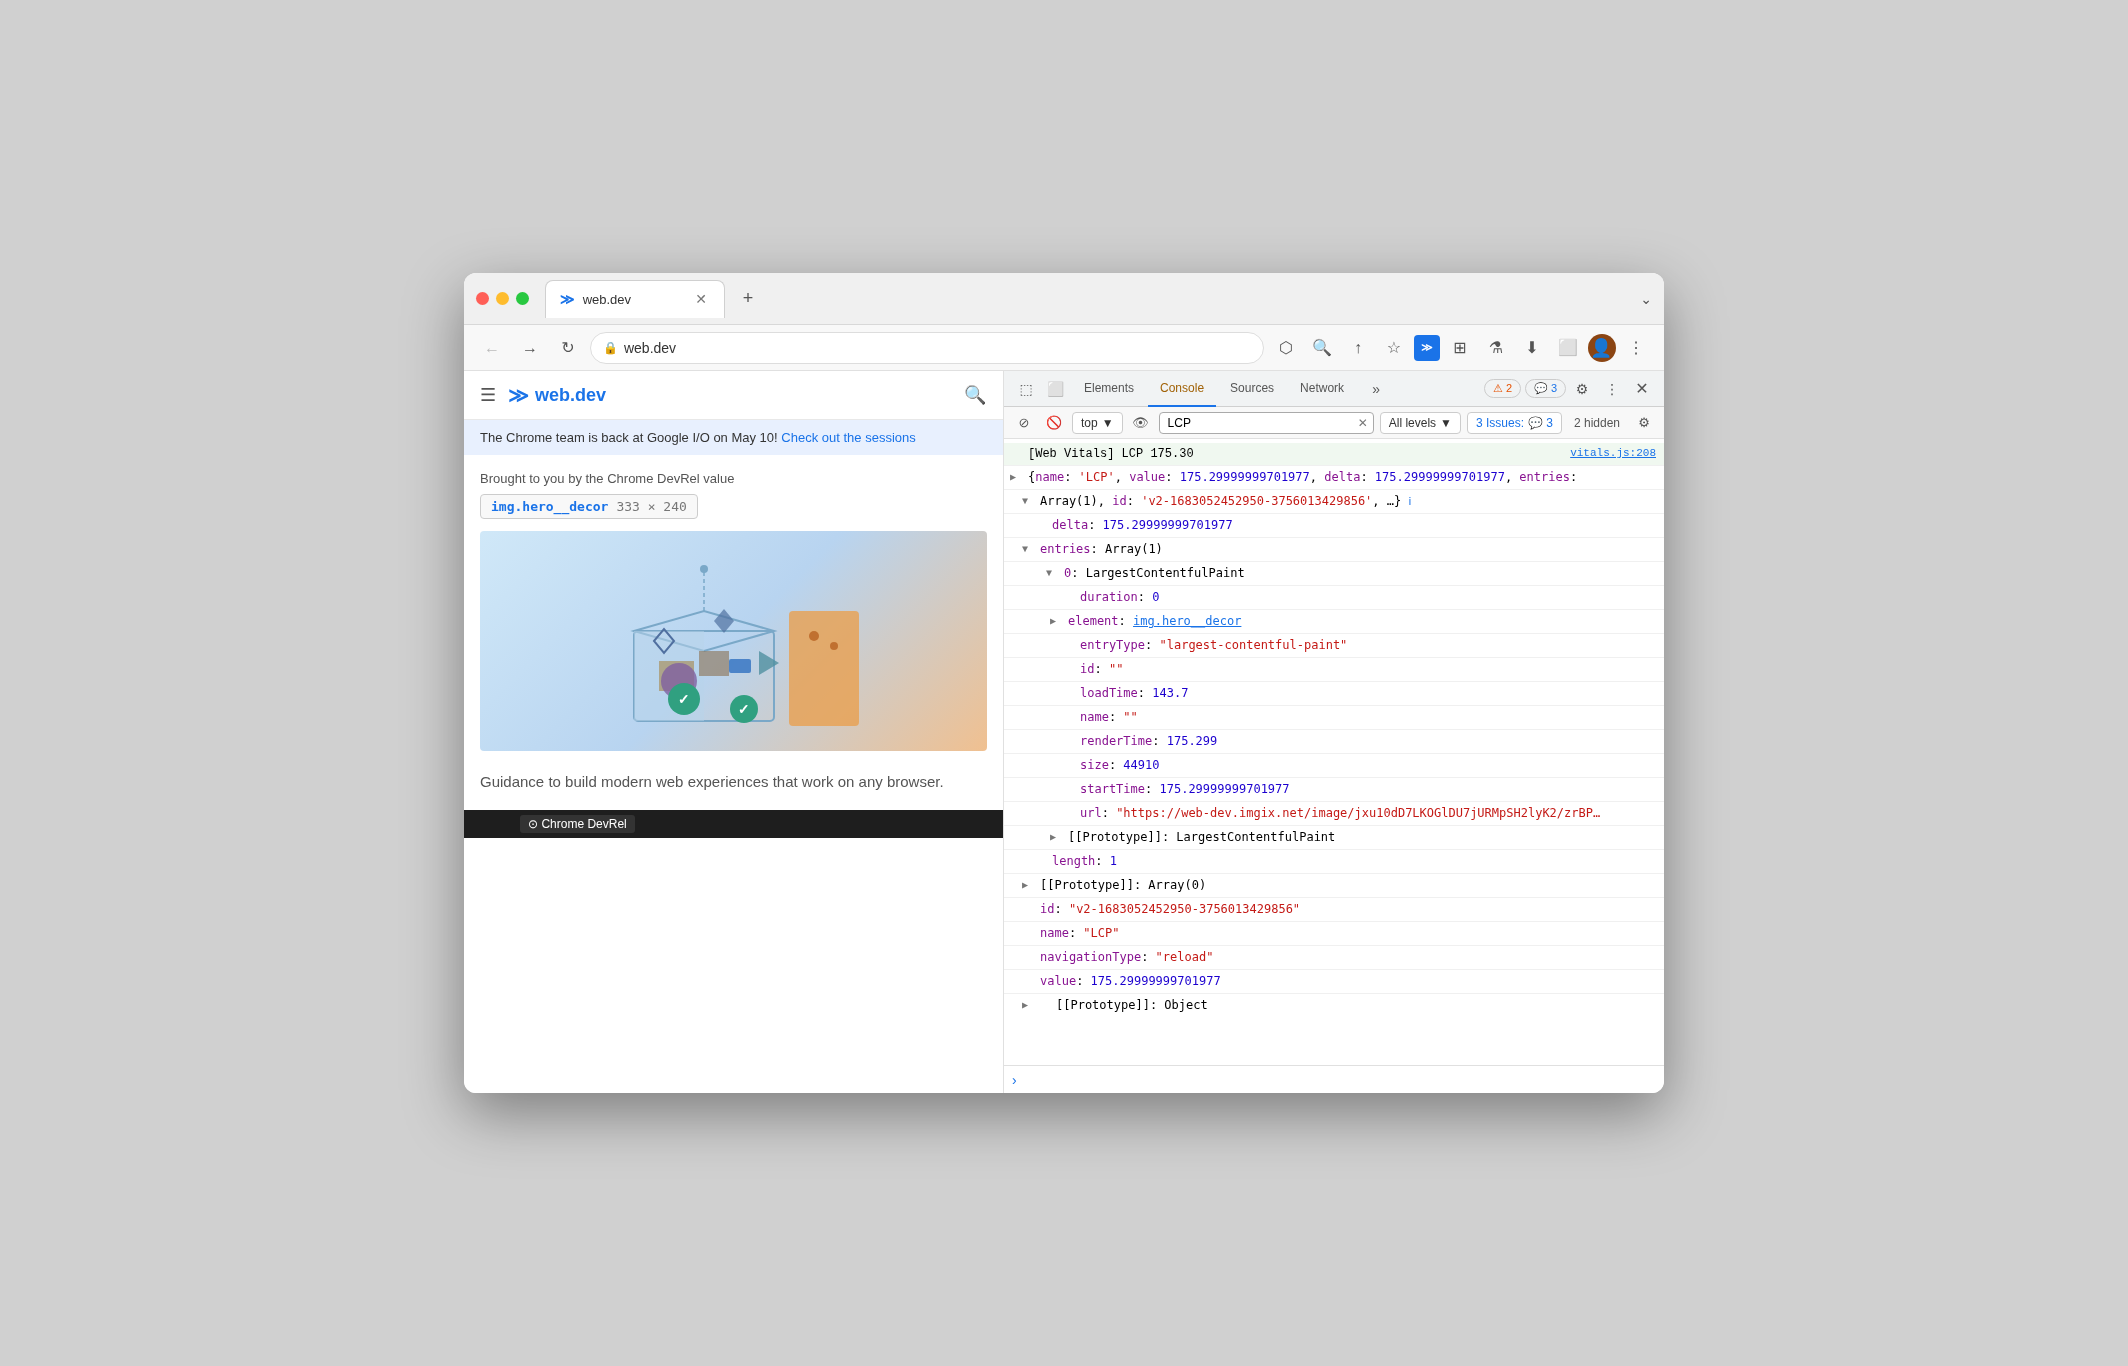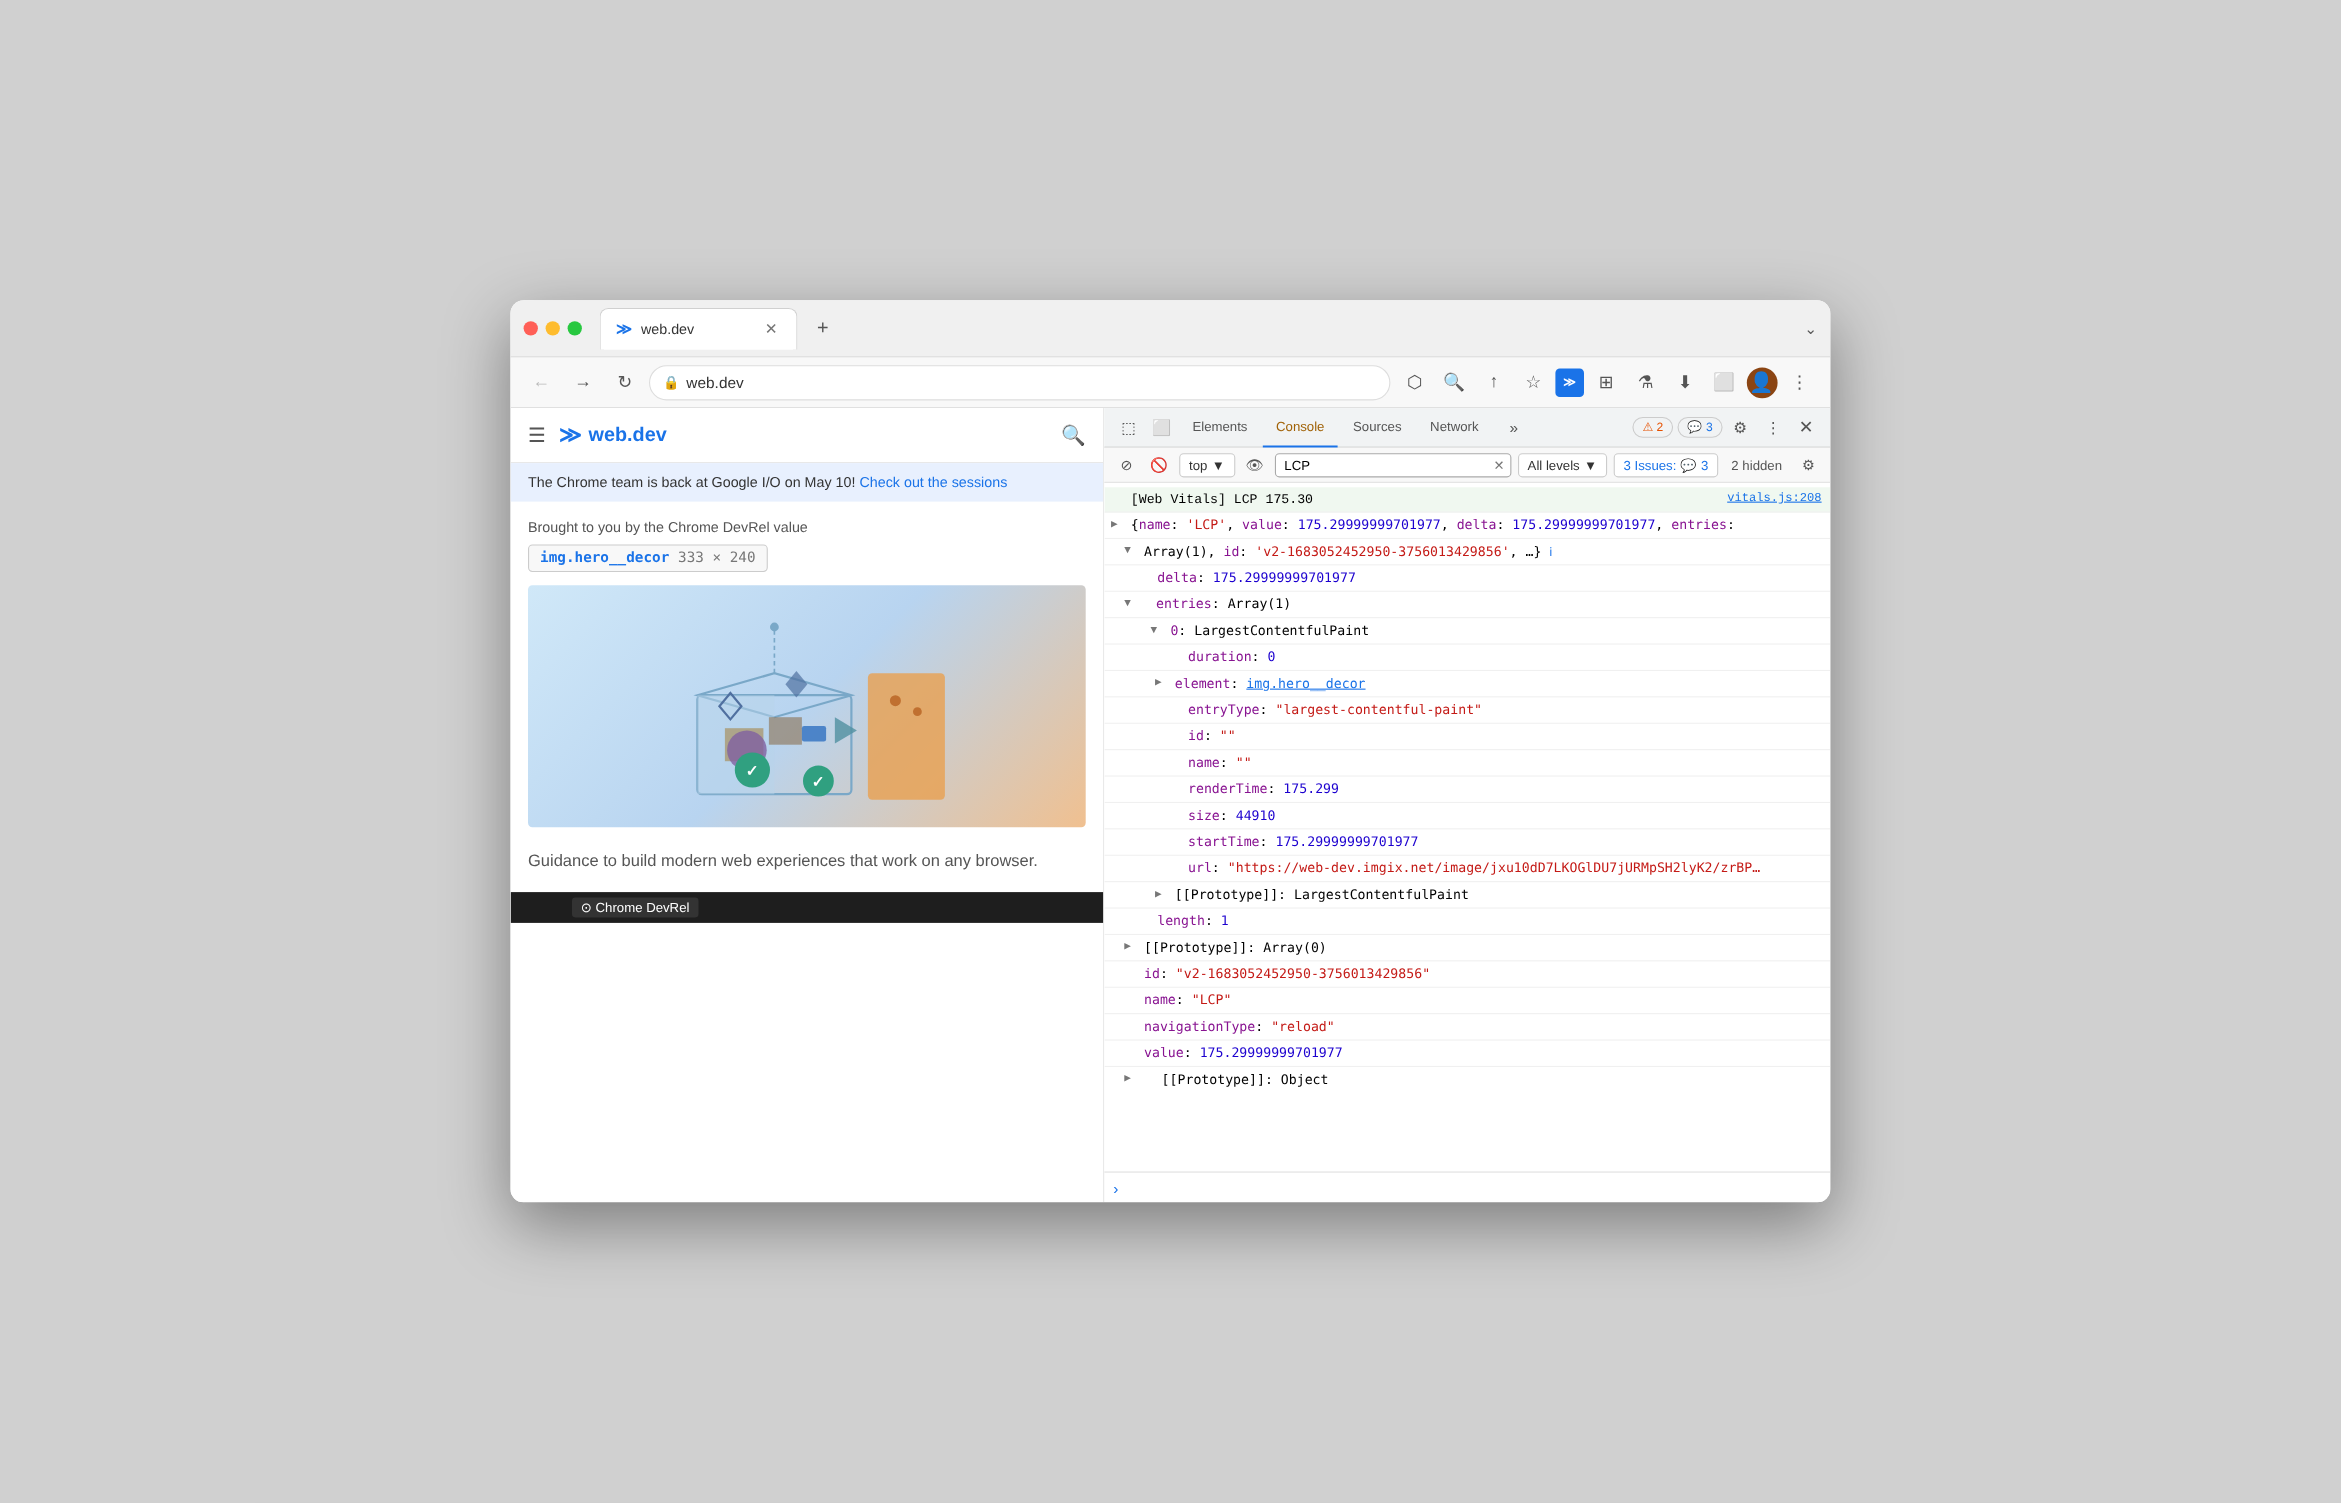--- a/index.html
+++ b/index.html
@@ -716,21 +716,21 @@
         </div>
 
         <div class="console-line" style="padding-left:48px;">
           <span style="font-family:monospace;font-size:12px;">
             <span class="prop-name">delta</span>: <span class="prop-number">175.29999999701977</span>
           </span>
         </div>
 
         <div class="console-line" style="padding-left:36px;">
           <span class="cl-expand" style="left:18px;">▼</span>
-          <span style="font-family:monospace;font-size:12px;margin-left:11px;">
+          <span style="font-family:monospace;font-size:12px;">
             <span class="prop-name">entries</span>: Array(1)
           </span>
         </div>
 
         <div class="console-line" style="padding-left:60px;">
           <span class="cl-expand" style="left:42px;">▼</span>
           <span style="font-family:monospace;font-size:12px;">
             <span class="prop-name">0</span>: LargestContentfulPaint
           </span>
         </div>
@@ -753,20 +753,25 @@
             <span class="prop-name">entryType</span>: <span class="prop-string">"largest-contentful-paint"</span>
           </span>
         </div>
 
         <div class="console-line" style="padding-left:76px;">
           <span style="font-family:monospace;font-size:12px;">
             <span class="prop-name">id</span>: <span class="prop-string">""</span>
           </span>
         </div>
 
+        <div class="console-line" style="padding-left:76px;">
+          <span style="font-family:monospace;font-size:12px;">
+            <span class="prop-name">loadTime</span>: <span class="prop-number">143.7</span>
+          </span>
+        </div>
 
         <div class="console-line" style="padding-left:76px;">
           <span style="font-family:monospace;font-size:12px;">
             <span class="prop-name">name</span>: <span class="prop-string">""</span>
           </span>
         </div>
 
         <div class="console-line" style="padding-left:76px;">
           <span style="font-family:monospace;font-size:12px;">
             <span class="prop-name">renderTime</span>: <span class="prop-number">175.299</span>

